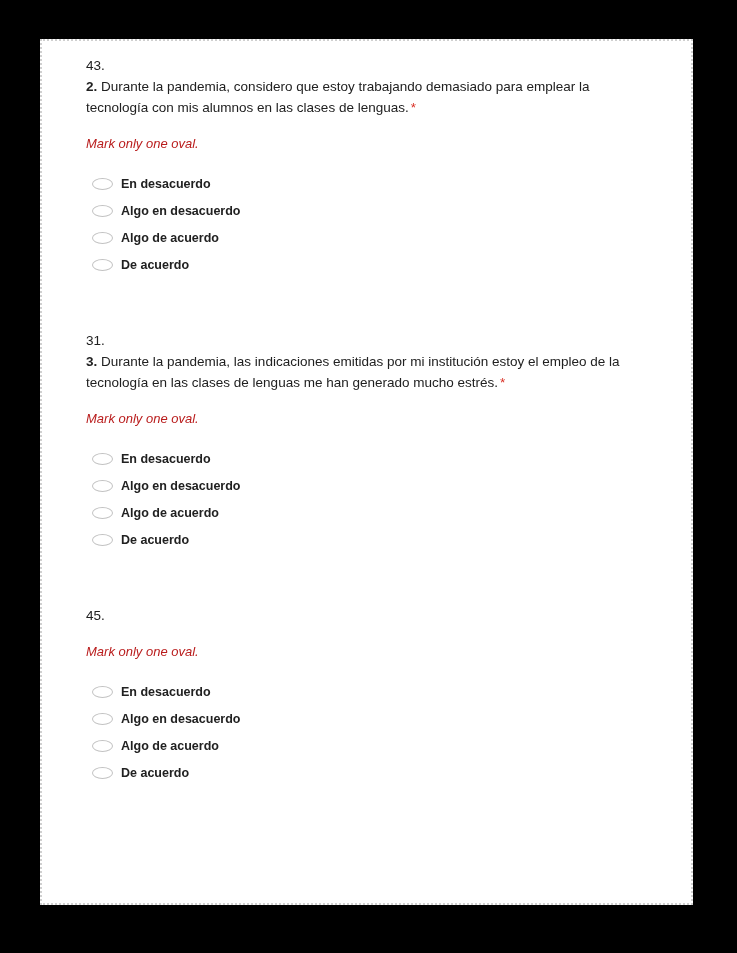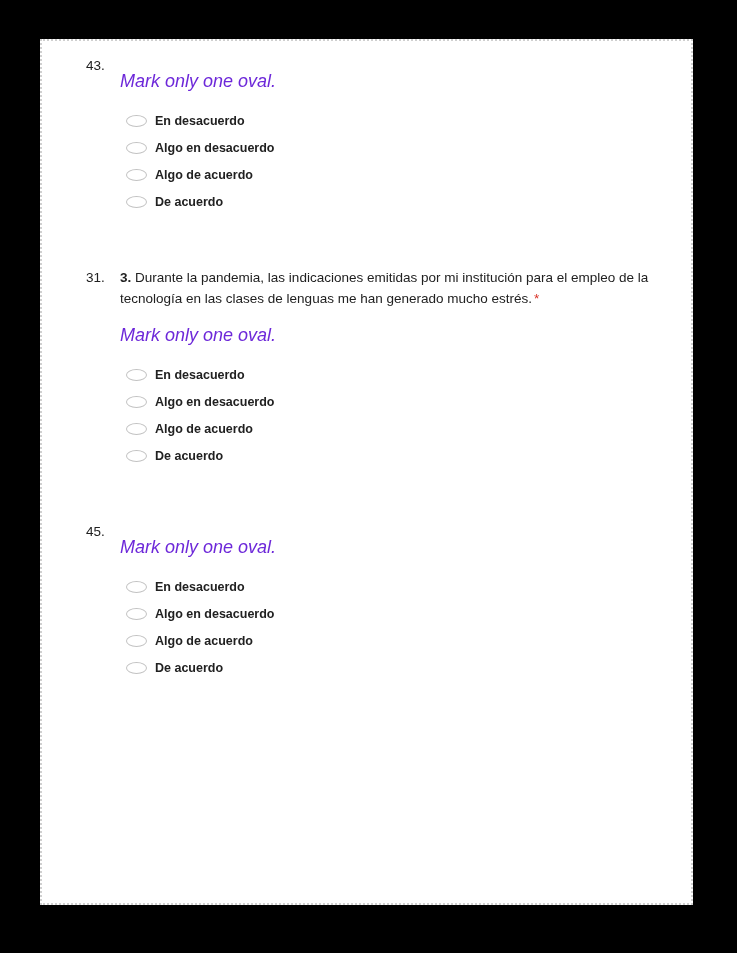--- a/index.html
+++ b/index.html
@@ -25,20 +25,21 @@
     border: 2px dotted #cfcfcf;
     box-sizing: border-box;
     padding: 14px 40px 0 44px;
   }
   .question + .question {
     margin-top: 52px;
   }
   .q-row {
     display: flex;
     align-items: flex-start;
+    flex-direction: column;
   }
   .q-number {
     width: 34px;
     flex-shrink: 0;
     font-size: 13.5px;
     line-height: 21px;
     color: #212121;
   }
   .q-body {
     flex: 1;
@@ -52,23 +53,23 @@
   .q-inner-num {
     font-weight: bold;
   }
   .required {
     color: #d93025;
     margin-left: 2px;
   }
   .q-instruction {
     margin-top: 17px;
     font-style: italic;
-    font-size: 18px;
+    font-size: 13px;
     line-height: 18px;
-    color: #6d28d9;
+    color: #b91c1c;
   }
   .options {
     margin-top: 17px;
     margin-left: 6px;
   }
   .option {
     display: flex;
     align-items: center;
     height: 27px;
   }
@@ -92,20 +93,21 @@
 </head>
 <body>
 
 <div class="viewport">
   <div class="paper">
 
     <div class="question">
       <div class="q-row">
         <div class="q-number">43.</div>
         <div class="q-body">
+          <div class="q-title"><span class="q-inner-num">2.</span> <span>Durante la pandemia, considero que estoy trabajando demasiado para emplear la tecnología con mis alumnos en las clases de lenguas.</span><span class="required">*</span></div>
           <div class="q-instruction">Mark only one oval.</div>
           <div class="options">
             <div class="option">
               <span class="oval"></span>
               <span class="option-label">En desacuerdo</span>
             </div>
             <div class="option">
               <span class="oval"></span>
               <span class="option-label">Algo en desacuerdo</span>
             </div>
@@ -119,21 +121,21 @@
             </div>
           </div>
         </div>
       </div>
     </div>
 
     <div class="question">
       <div class="q-row">
         <div class="q-number">31.</div>
         <div class="q-body">
-          <div class="q-title"><span class="q-inner-num">3.</span> <span>Durante la pandemia, las indicaciones emitidas por mi institución para el empleo de la tecnología en las clases de lenguas me han generado mucho estrés.</span><span class="required">*</span></div>
+          <div class="q-title"><span class="q-inner-num">3.</span> <span>Durante la pandemia, las indicaciones emitidas por mi institución estoy el empleo de la tecnología en las clases de lenguas me han generado mucho estrés.</span><span class="required">*</span></div>
           <div class="q-instruction">Mark only one oval.</div>
           <div class="options">
             <div class="option">
               <span class="oval"></span>
               <span class="option-label">En desacuerdo</span>
             </div>
             <div class="option">
               <span class="oval"></span>
               <span class="option-label">Algo en desacuerdo</span>
             </div>

